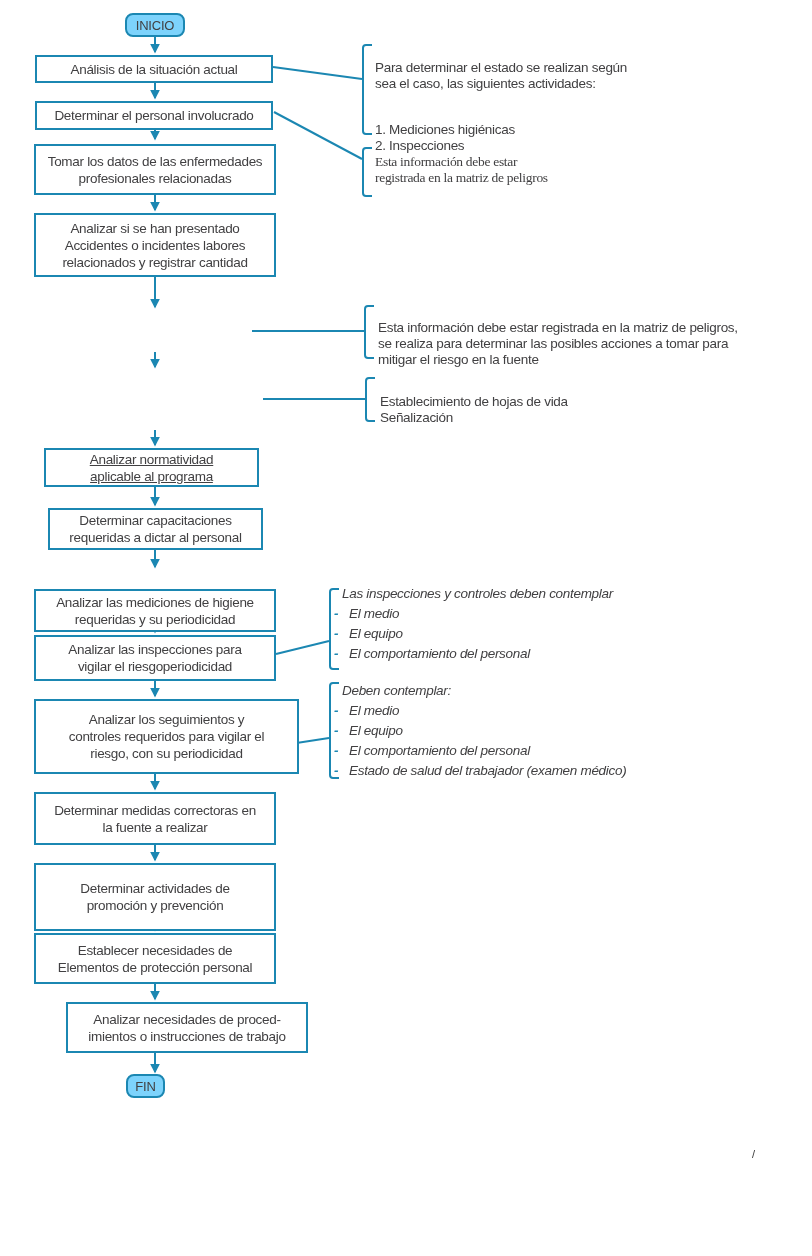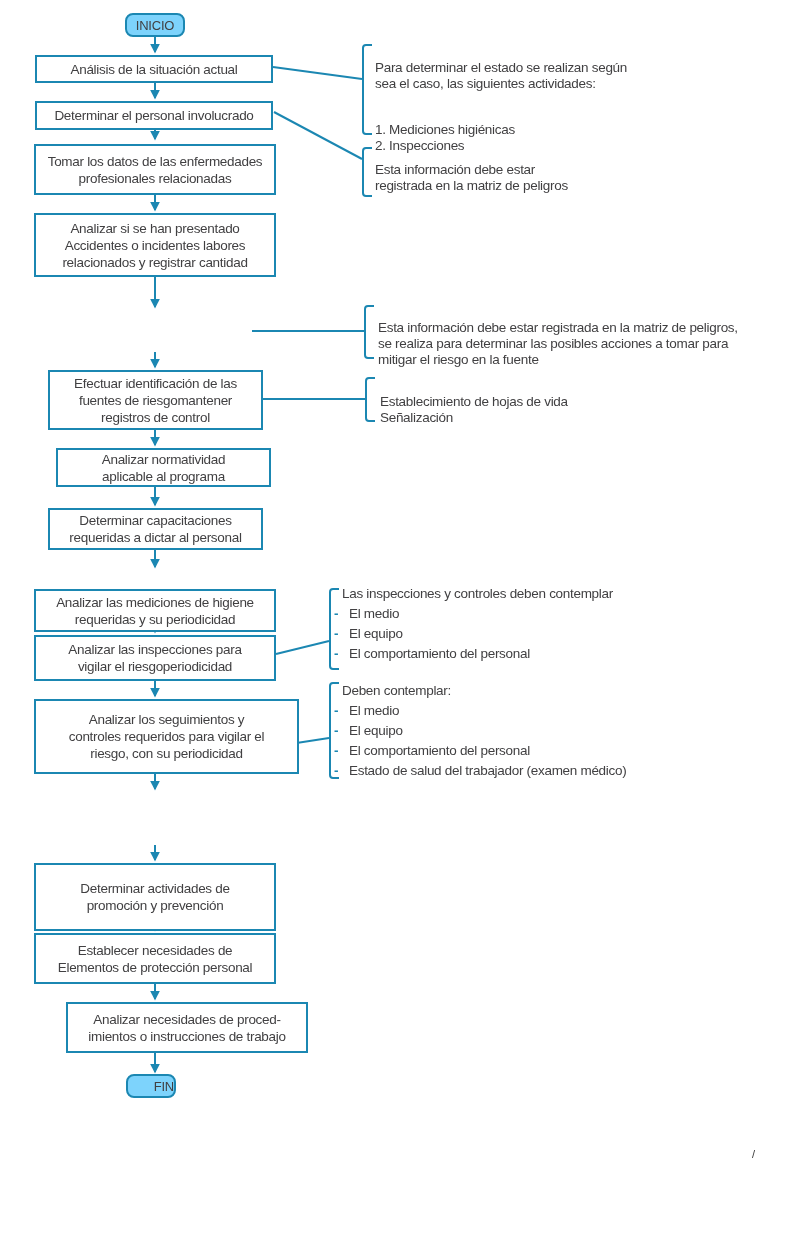--- a/index.html
+++ b/index.html
@@ -17,21 +17,21 @@
   .oval{
     position:absolute;box-sizing:border-box;border:2px solid var(--accent);background:#7dd3fc;
     border-radius:8px;display:flex;align-items:center;justify-content:center;
     font-size:13px;letter-spacing:-0.2px;
   }
   .ann{
     position:absolute;font-size:13.5px;line-height:16px;letter-spacing:-0.3px;
     white-space:pre-line;color:var(--ink);
   }
   .ann .list-block{margin-top:14px;}
-  .blist{position:absolute;font-size:13.5px;letter-spacing:-0.3px;}
+  .blist{position:absolute;font-size:13.5px;letter-spacing:-0.3px;font-style:italic;}
   .blist .hdr{line-height:20px;margin-left:8px;white-space:pre;}
   .brow{display:flex;line-height:20px;}
   .brow .dash{color:var(--accent);font-weight:bold;width:8px;flex:0 0 8px;}
   .brow .btxt{padding-left:7px;}
   .stray{position:absolute;font-size:11px;color:#3a3a3a;}
 </style>
 </head>
 <body>
 
 <div class="page" style="--accent: #1b87b2; --ink: #414042;">
@@ -76,60 +76,59 @@
         <path d="M375,378 L369,378 Q366,378 366,381 L366,418 Q366,421 369,421 L375,421"></path>
         <path d="M339,589 L333,589 Q330,589 330,592 L330,666 Q330,669 333,669 L339,669"></path>
         <path d="M339,683 L333,683 Q330,683 330,686 L330,775 Q330,778 333,778 L339,778"></path>
       </g>
     </g>
   </svg>
 
   <div class="oval" style="left:125px;top:13px;width:60px;height:24px;">
     <span>INICIO</span>
   </div>
-  <div class="oval" style="left:126px;top:1074px;width:50px;height:24px;justify-content:flex-end;">
+  <div class="oval" style="left:126px;top:1074px;width:39px;height:24px;">
     <span>FIN</span>
   </div>
 
   <div class="box" style="left:35px;top:55px;width:238px;height:28px;"><span>Análisis de la situación actual</span></div>
   <div class="box" style="left:35px;top:101px;width:238px;height:29px;"><span>Determinar el personal involucrado</span></div>
   <div class="box" style="left:34px;top:144px;width:242px;height:51px;"><span>Tomar los datos de las enfermedades
 profesionales relacionadas</span></div>
   <div class="box" style="left:34px;top:213px;width:242px;height:64px;"><span>Analizar si se han presentado
 Accidentes o incidentes labores
 relacionados y registrar cantidad</span></div>
-  <div class="box" style="left:48px;top:370px;width:215px;height:60px;"><span>Efectuar identificación de las
-fuentes de riesgomantener
-registros de control</span></div>
-  <div class="box" style="left:56px;top:448px;width:215px;height:39px;"><span>Analizar normatividad
+  <div class="box" style="left:44px;top:448px;width:215px;height:39px;text-decoration:underline;"><span>Analizar normatividad
 aplicable al programa</span></div>
   <div class="box" style="left:48px;top:508px;width:215px;height:42px;"><span>Determinar capacitaciones
 requeridas a dictar al personal</span></div>
   <div class="box" style="left:34px;top:570px;width:242px;height:43px;margin-top:19px;"><span>Analizar las mediciones de higiene
 requeridas y su periodicidad</span></div>
   <div class="box" style="left:34px;top:635px;width:242px;height:46px;"><span>Analizar las inspecciones para
 vigilar el riesgoperiodicidad</span></div>
   <div class="box" style="left:34px;top:699px;width:265px;height:75px;"><span>Analizar los seguimientos y
 controles requeridos para vigilar el
 riesgo, con su periodicidad</span></div>
+  <div class="box" style="left:34px;top:792px;width:242px;height:53px;"><span>Determinar medidas correctoras en
+la fuente a realizar</span></div>
   <div class="box" style="left:34px;top:863px;width:242px;height:68px;"><span>Determinar actividades de
 promoción y prevención</span></div>
   <div class="box" style="left:34px;top:933px;width:242px;height:51px;"><span>Establecer necesidades de
 Elementos de protección personal</span></div>
   <div class="box" style="left:34px;top:1002px;width:242px;height:51px;margin-left:32px;"><span>Analizar necesidades de proced-
 imientos o instrucciones de trabajo</span></div>
 
   <div class="ann" style="left:375px;top:44px;width:300px;">
     <div>Para determinar el estado se realizan según
 sea el caso, las siguientes actividades:</div>
     <div class="list-block">1. Mediciones higiénicas
 2. Inspecciones</div>
   </div>
 
-  <div class="ann" style="left:375px;top:146px;width:280px;">
+  <div class="ann" style="left:375px;top:138px;width:280px;font-family:Liberation Serif, serif;">
     <div>Esta información debe estar
 registrada en la matriz de peligros</div>
   </div>
 
   <div class="ann" style="left:378px;top:304px;width:420px;">
     <div>Esta información debe estar registrada en la matriz de peligros,
 se realiza para determinar las posibles acciones a tomar para
 mitigar el riesgo en la fuente</div>
   </div>
 

